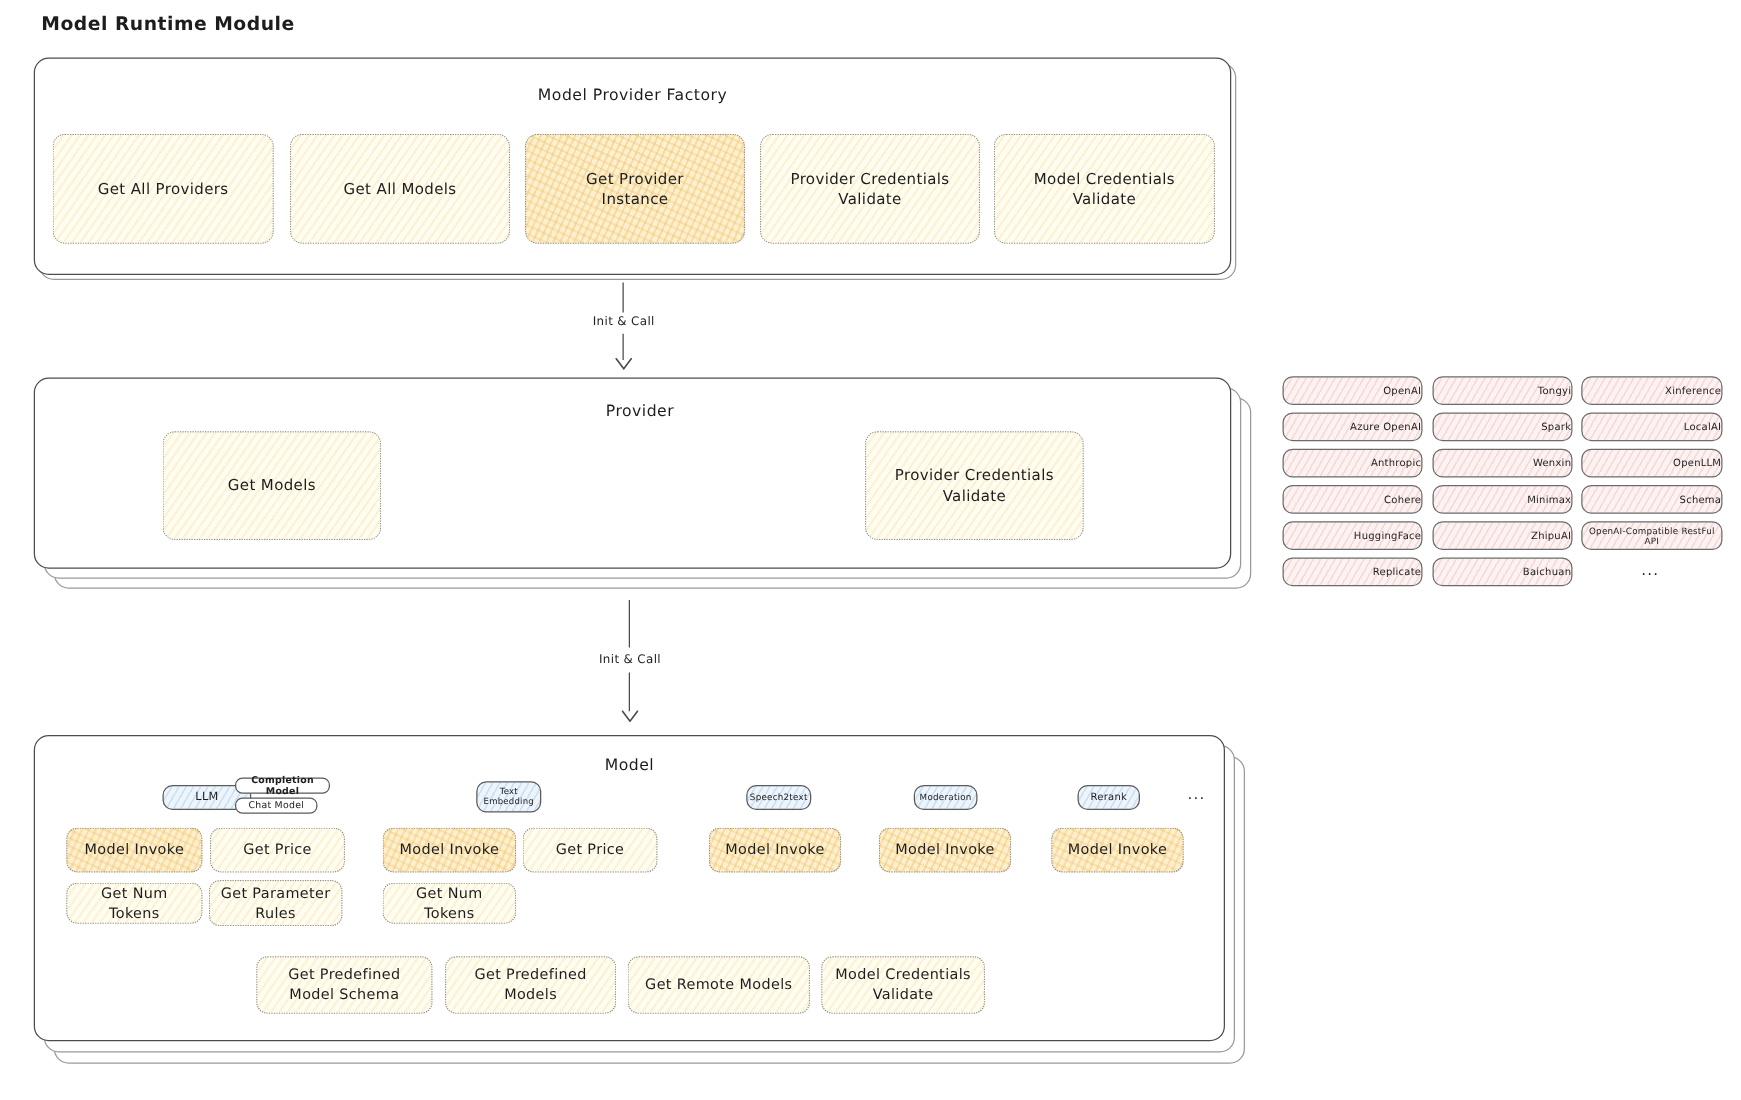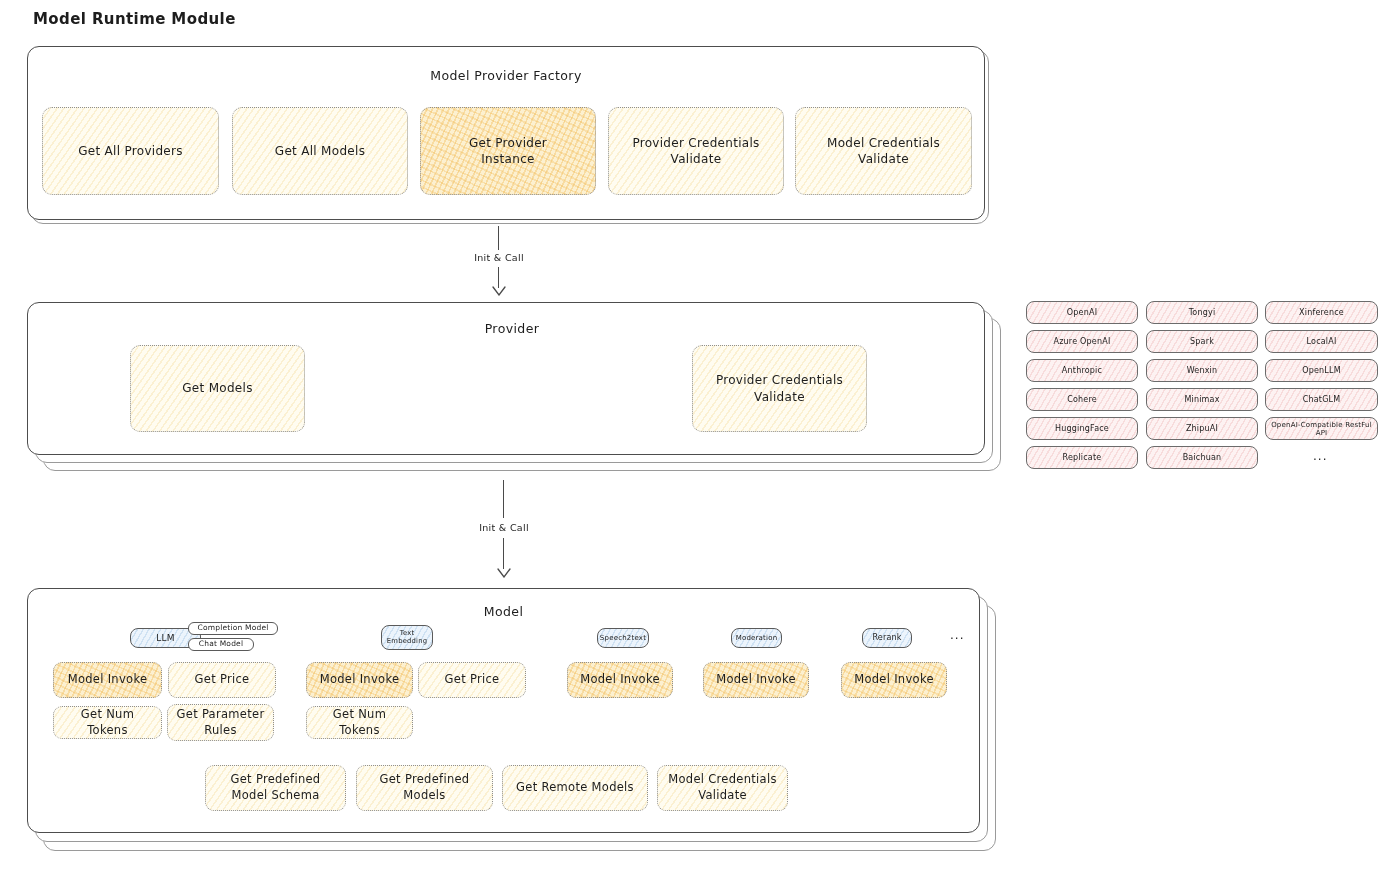--- a/index.html
+++ b/index.html
@@ -41,21 +41,21 @@
     display:flex;align-items:center;justify-content:center;text-align:center;
     background:
       repeating-linear-gradient(120deg, rgba(120,170,215,.25) 0 1.4px, transparent 1.4px 5px),
       #ecf4fc;
     font-size:9px;letter-spacing:.2px;line-height:1.15;
   }
   .tag.plain{background:#ffffff;border-radius:6px;font-size:7.5px;}
   
   .vendor{
     border:1.2px solid #6b6b6b;border-radius:8px;
-    display:flex;align-items:center;justify-content:center;text-align:center;
+    display:flex;align-items:center;justify-content:flex-end;text-align:center;
     background:
       repeating-linear-gradient(120deg, rgba(225,130,130,.20) 0 1.4px, transparent 1.4px 5px),
       #fdf2f2;
     font-size:8px;letter-spacing:.2px;
   }
   .vendor.vsmall{font-size:7px;}
   .vline{width:1.4px;background:#4a4a4a;}
   .arrow-label{font-size:9.5px;letter-spacing:.3px;white-space:nowrap;transform:translateX(-50%);}
   .ellipsis{font-size:12px;letter-spacing:1px;}
 </style>
@@ -135,21 +135,21 @@
       <span>OpenLLM</span>
     </div>
 
   <div class="abs vendor" style="left:1026px;top:388px;width:112px;height:23px;">
       <span>Cohere</span>
     </div>
   <div class="abs vendor" style="left:1146px;top:388px;width:112px;height:23px;">
       <span>Minimax</span>
     </div>
   <div class="abs vendor" style="left:1265px;top:388px;width:113px;height:23px;">
-      <span>ChatGLM</span>
+      <span>Schema</span>
     </div>
 
   <div class="abs vendor" style="left:1026px;top:417px;width:112px;height:23px;">
       <span>HuggingFace</span>
     </div>
   <div class="abs vendor" style="left:1146px;top:417px;width:112px;height:23px;">
       <span>ZhipuAI</span>
     </div>
   <div class="abs vendor vsmall" style="left:1265px;top:417px;width:113px;height:23px;">
       <span>OpenAI-Compatible RestFul API</span>
@@ -171,21 +171,21 @@
   </svg>
 
   <div class="abs card-shadow" style="left:43px;top:605px;width:953px;height:246px;"></div>
   <div class="abs card-shadow" style="left:35px;top:596px;width:953px;height:246px;"></div>
   <div class="abs card" style="left:27px;top:588px;width:953px;height:245px;"></div>
   <div class="abs card-title" style="left:27px;top:604px;width:953px;">Model</div>
 
   <div class="abs tag" style="left:130px;top:628px;width:71px;height:20px;">
       <span>LLM</span>
     </div>
-  <div class="abs tag plain" style="left:188px;top:622px;width:90px;height:13px;">
+  <div class="abs tag plain" style="left:188px;top:622px;width:76px;height:13px;font-weight:bold;">
       <span>Completion Model</span>
     </div>
   <div class="abs tag plain" style="left:188px;top:638px;width:66px;height:13px;">
       <span>Chat Model</span>
     </div>
   <div class="abs tag" style="left:381px;top:625px;width:52px;height:25px;font-size:6.8px;padding:1px 18px;">
       <span>Text Embedding</span>
     </div>
   <div class="abs tag" style="left:597px;top:628px;width:52px;height:20px;font-size:7px;">
       <span>Speech2text</span>

